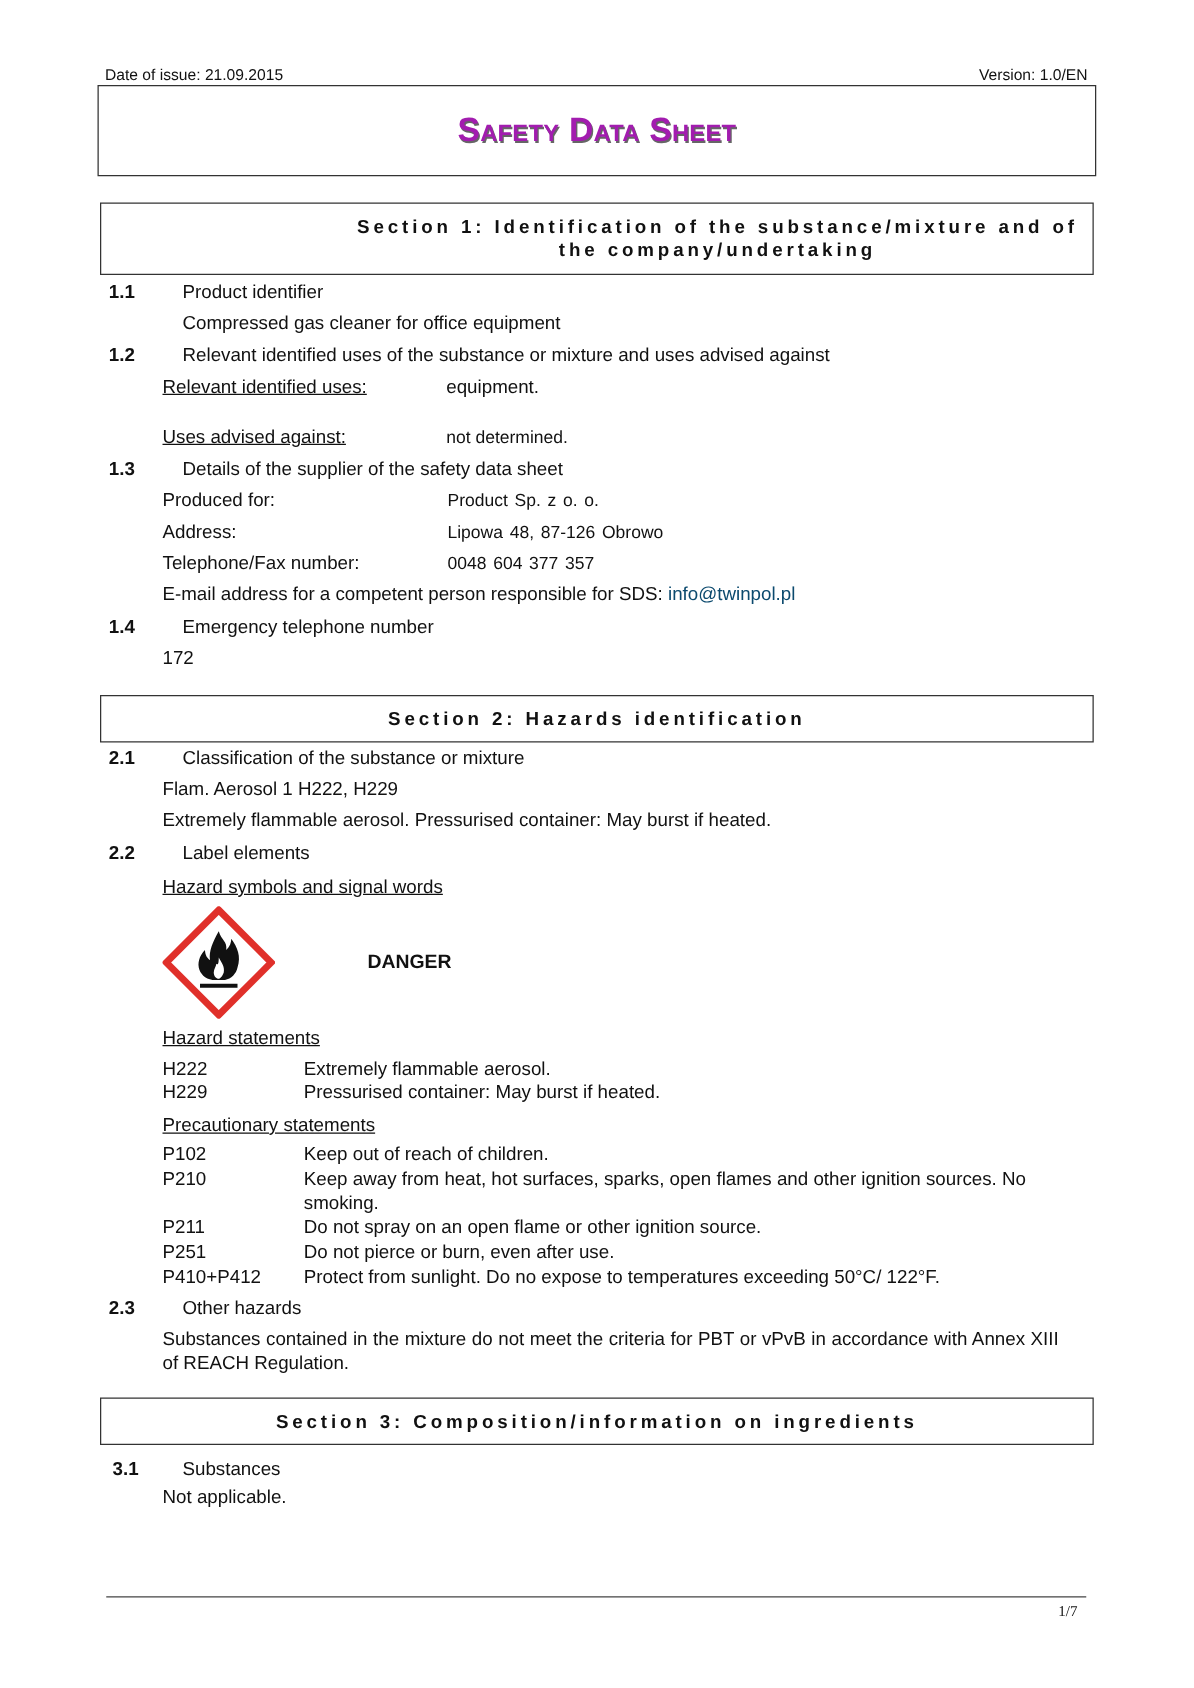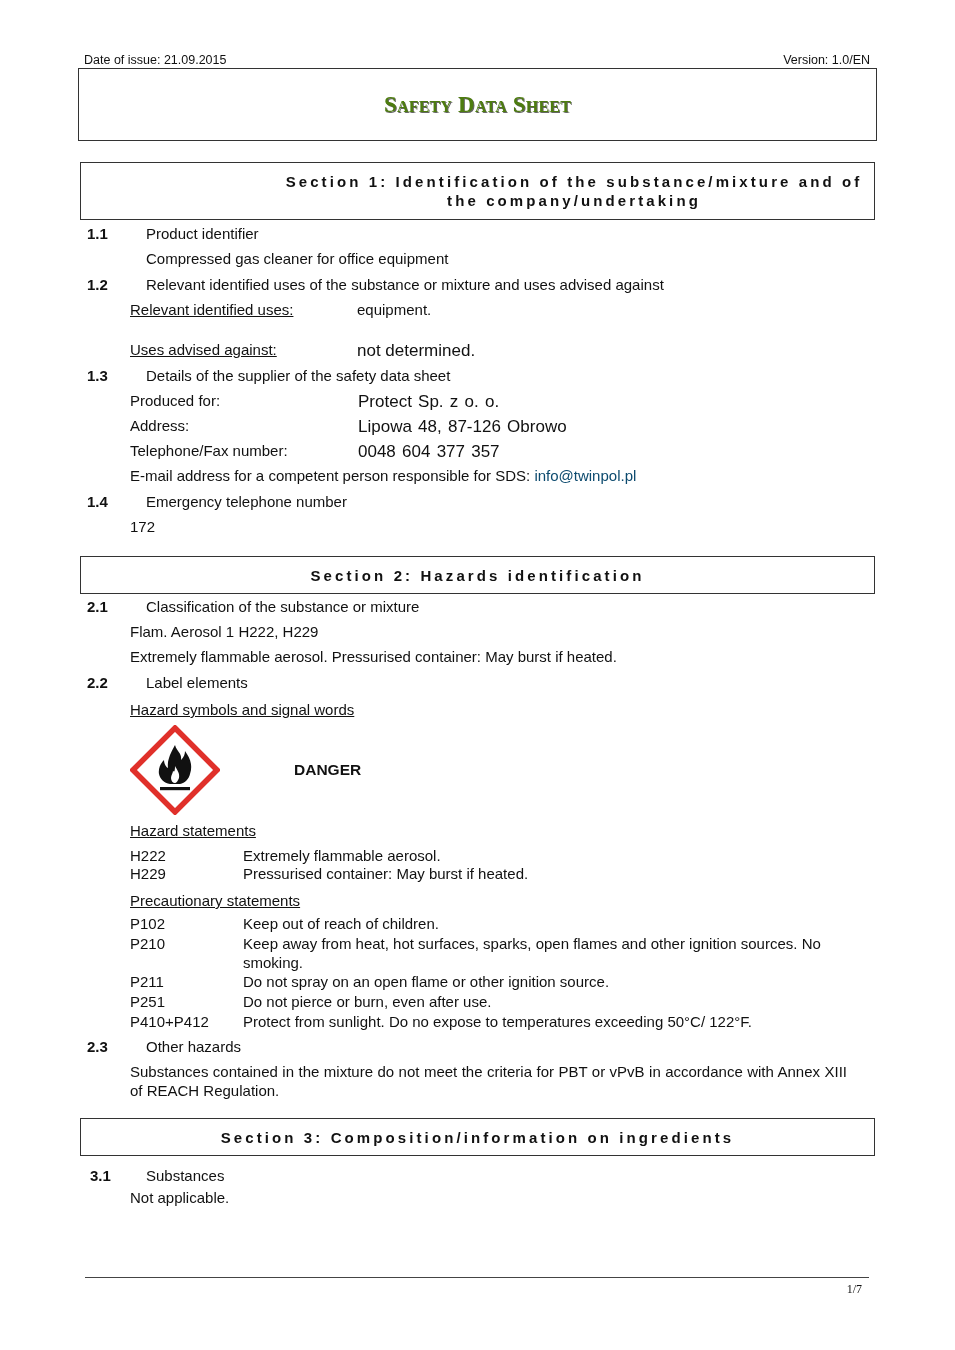--- a/index.html
+++ b/index.html
@@ -9,37 +9,37 @@
     .abs { position: absolute; }
 
     
     .meta { top: 53px; font-size: 12.5px; color: #111; }
     #date-of-issue { left: 84px; }
     #version { right: 85px; text-align: center; }
 
     
     .title-box { left: 78px; top: 68px; width: 799px; height: 73px; border: 1.5px solid #333;
                  display: flex; align-items: center; justify-content: center; }
-    .title-box h1 { font-family: Liberation Serif, serif; font-weight: bold; font-size: 23px;
-                    font-variant: small-caps; letter-spacing: 0.2px; color: #4d7c0f;
+    .title-box h1 { font-family: Liberation Sans, sans-serif; font-weight: bold; font-size: 27px;
+                    font-variant: small-caps; letter-spacing: 0.2px; color: #a21caf;
                     text-shadow: 1px 1px 0 #666; }
 
     
     .section-box { left: 80px; width: 795px; border: 1.5px solid #333; display: flex;
                    align-items: center; justify-content: center; text-align: center; }
     .section-box span { font-weight: bold; font-size: 15px; letter-spacing: 3.1px; line-height: 19px; color: #111; }
     #sec1-box { top: 162px; height: 58px; justify-content: flex-end; }
     #sec2-box { top: 556px; height: 38px; }
     #sec3-box { top: 1118px; height: 38px; }
 
     
     .num { left: 87px; font-weight: bold; font-size: 15px; }
     .hd { left: 130px; font-weight: normal; font-size: 15px; margin-left: 16px; }
     .txt { left: 130px; font-size: 15px; }
-    .val { left: 358px; font-size: 17px; }
+    .val { left: 358px; font-size: 14px; }
     .u { text-decoration: underline; }
     .wide { word-spacing: 1.5px; }
 
     .just { left: 130px; width: 717px; text-align: justify; line-height: 18.5px; font-size: 15px; }
     .just-val { left: 357px; width: 489px; text-align: justify; text-align-last: left; line-height: 18.5px; font-size: 15px; }
     .just-val .first { display: block; text-align: justify; text-align-last: justify; }
 
     
     .stmt-row { position: absolute; left: 130px; width: 720px; display: flex; font-size: 15px; line-height: 18.5px; }
     .stmt-code { width: 113px; flex: none; }
@@ -78,21 +78,21 @@
 <div class="abs just-val" style="top:301px">
   <span>equipment.</span>
 </div>
 <div class="abs txt u" style="top:341px">Uses advised against:</div>
 <div class="abs val" style="top:341px;left:357px">not determined.</div>
 
 <div class="abs num" style="top:367px">1.3</div>
 <div class="abs hd" style="top:367px">Details of the supplier of the safety data sheet</div>
 
 <div class="abs txt" style="top:392px">Produced for:</div>
-<div class="abs val wide" style="top:392px">Protect Sp. z o. o.</div>
+<div class="abs val wide" style="top:392px">Product Sp. z o. o.</div>
 <div class="abs txt" style="top:417px">Address:</div>
 <div class="abs val wide" style="top:417px">Lipowa 48, 87-126 Obrowo</div>
 <div class="abs txt" style="top:442px">Telephone/Fax number:</div>
 <div class="abs val wide" style="top:442px">0048 604 377 357</div>
 <div class="abs txt" style="top:467px">
   <span>E-mail address for a competent person responsible for SDS:</span>
   <span style="color:#0c4a6e">info@twinpol.pl</span>
 </div>
 
 <div class="abs num" style="top:493px">1.4</div>

